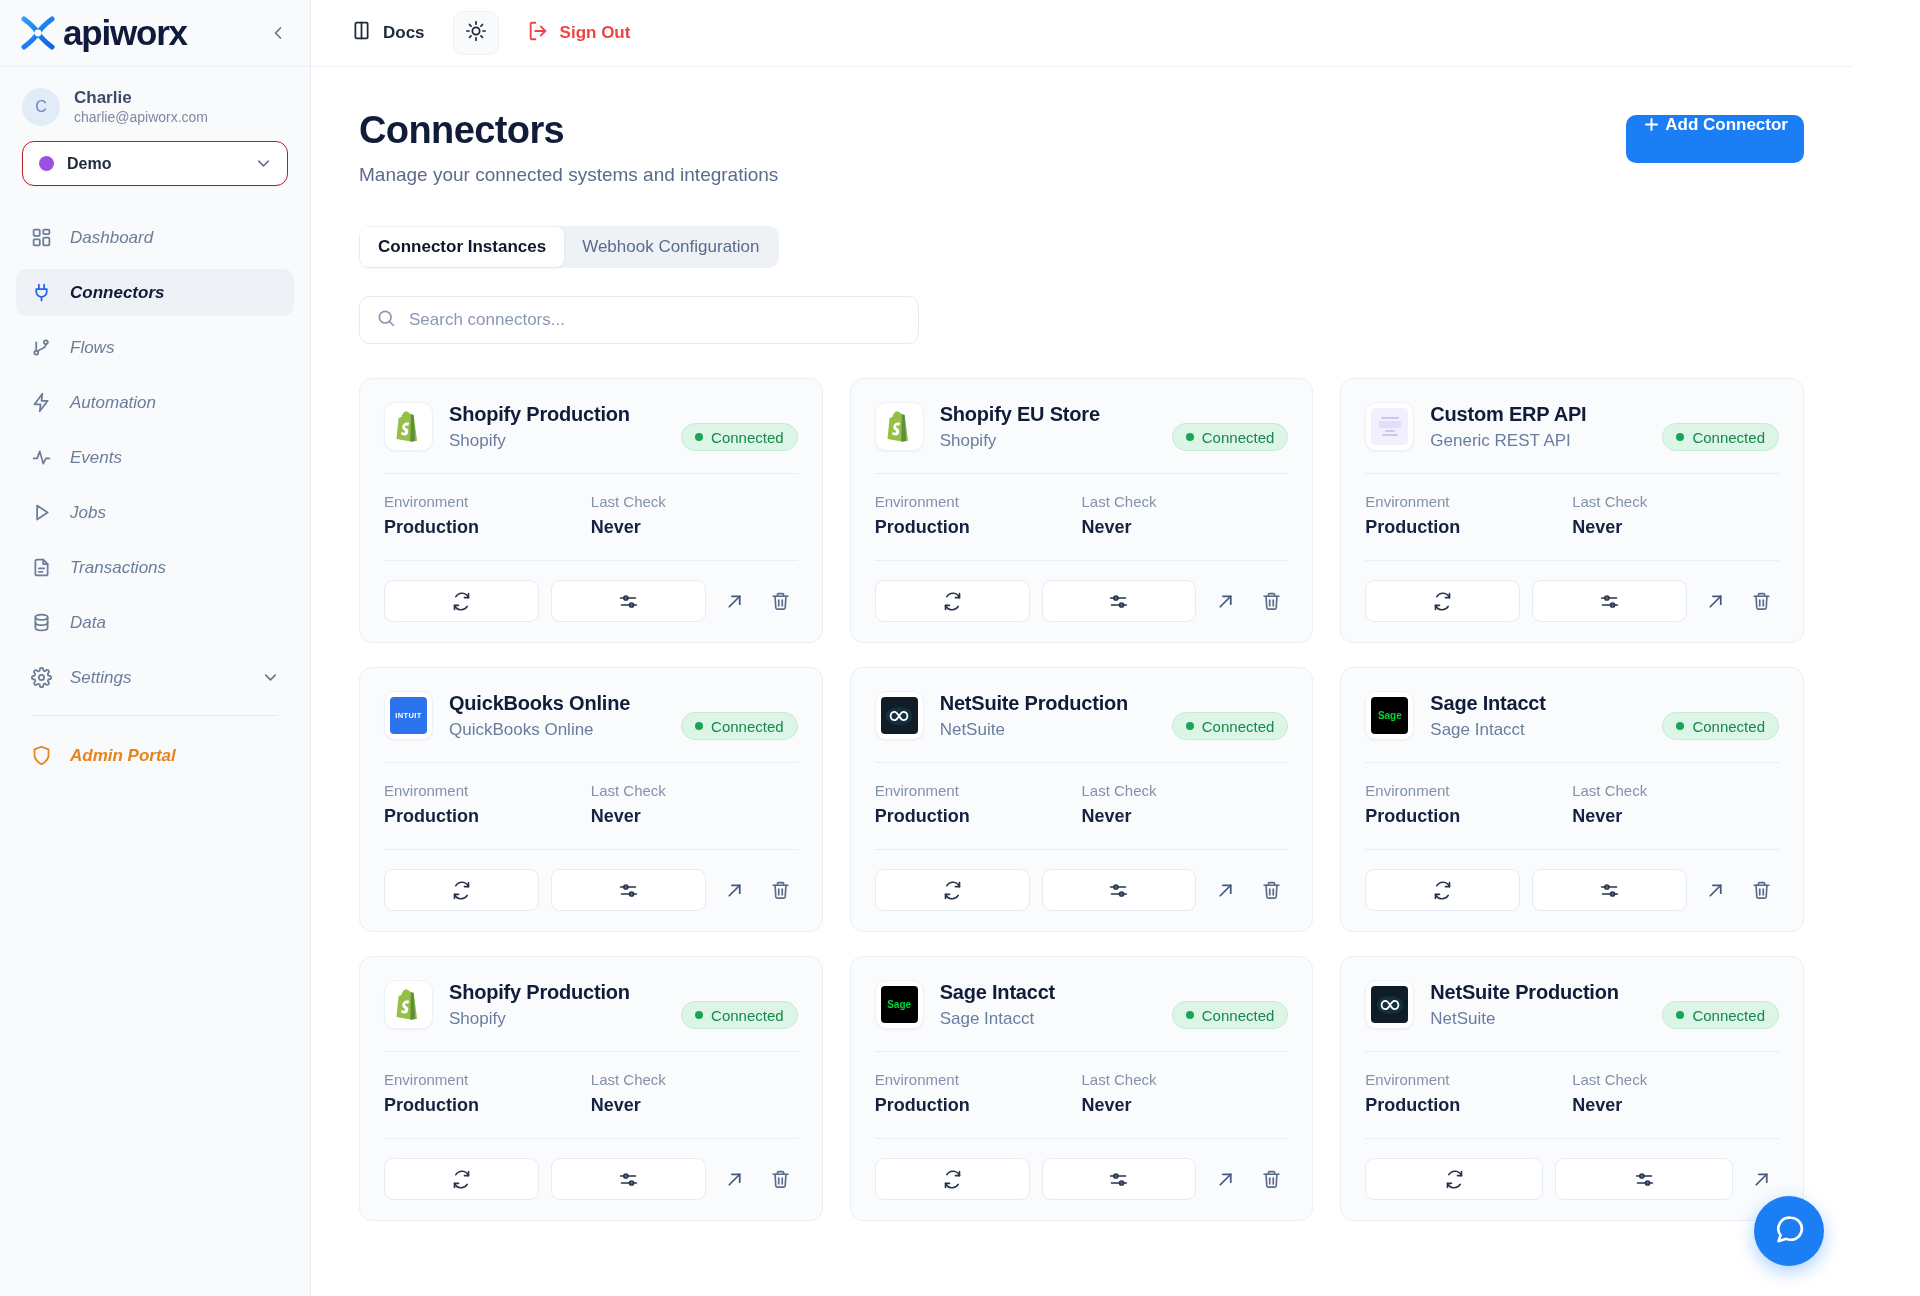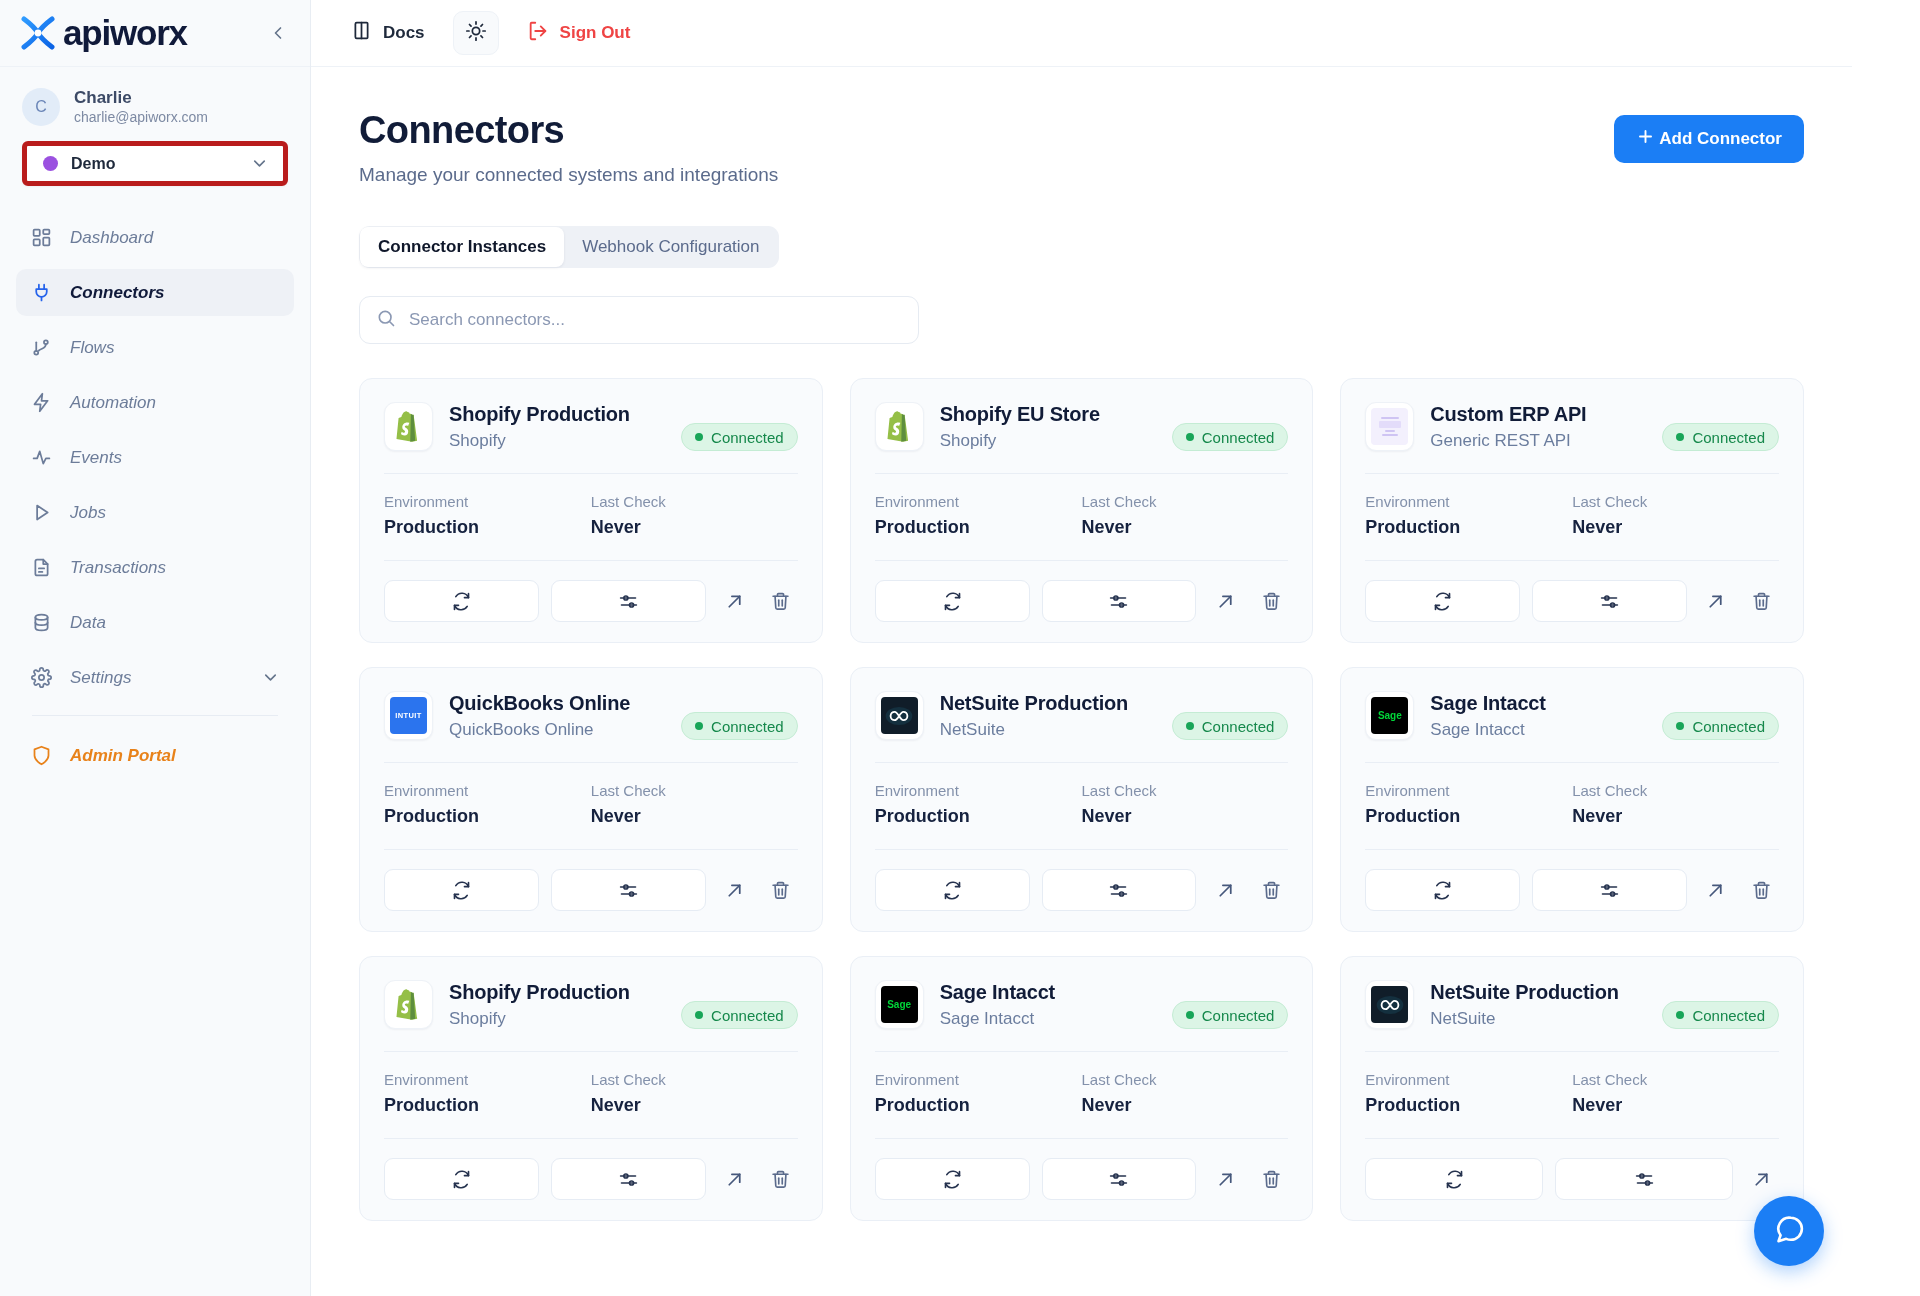--- a/index.html
+++ b/index.html
@@ -41,22 +41,22 @@
     display: flex; align-items: center; justify-content: center;
     font-size: 16px; font-weight: 400;
   }
   .user-name { font-size: 17px; font-weight: 600; color: #3c4a66; line-height: 1.25; }
   .user-email { font-size: 14px; color: #7d8aa3; line-height: 1.35; }
 
   .org-select {
     margin-top: 14px;
     height: 45px;
     background: #ffffff;
-    border: 5px solid #b91c1c;
-    border-radius: 6px;
+    border: 1px solid #b91c1c;
+    border-radius: 12px;
     display: flex; align-items: center;
     padding: 0 14px 0 16px;
     cursor: pointer;
     box-shadow: 0 1px 2px rgba(16,26,58,.04);
   }
   .org-dot { width: 15px; height: 15px; border-radius: 50%; background: #9b51e0; flex: 0 0 15px; }
   .org-name { font-size: 16px; font-weight: 700; color: #1e293b; margin-left: 13px; }
   .org-caret { margin-left: auto; color: #64748b; display: flex; }
 
   .nav { margin-top: 28px; padding: 0 16px; flex: 1 1 auto; font-style: italic; }
@@ -93,24 +93,24 @@
     color: #1e293b; cursor: pointer; margin: 0 6px;
   }
   .signout { color: #ef4444; }
 
   .content { padding: 42px 48px 0 48px; height: 1229px; overflow: hidden; }
   .page-head { display: flex; align-items: flex-start; }
   .page-title { font-size: 38px; font-weight: 700; color: #111c38; letter-spacing: -0.6px; }
   .page-sub { font-size: 19px; color: #5b6b8c; margin-top: 12px; }
   .add-btn {
     margin-left: auto; margin-top: 6px;
-    height: 48px; padding: 0 22px;
+    height: 48px; padding: 0 16px;
     background: #1b7ef5; color: #fff;
     border: none; border-radius: 10px;
-    display: flex; align-items: center; gap: 4px;
+    display: flex; gap: 4px;
     font-size: 17px; font-weight: 700; cursor: pointer;
     font-family: "Liberation Sans", sans-serif;
   }
 
   .tabs {
     margin-top: 40px;
     display: inline-flex; align-items: center;
     background: #eef1f6; border-radius: 11px; padding: 1px;
   }
   .tab {

